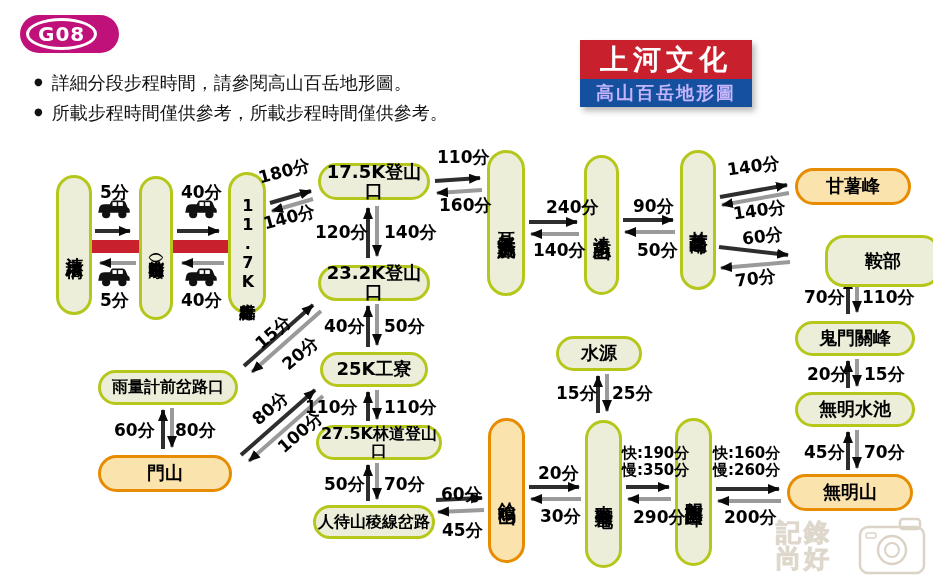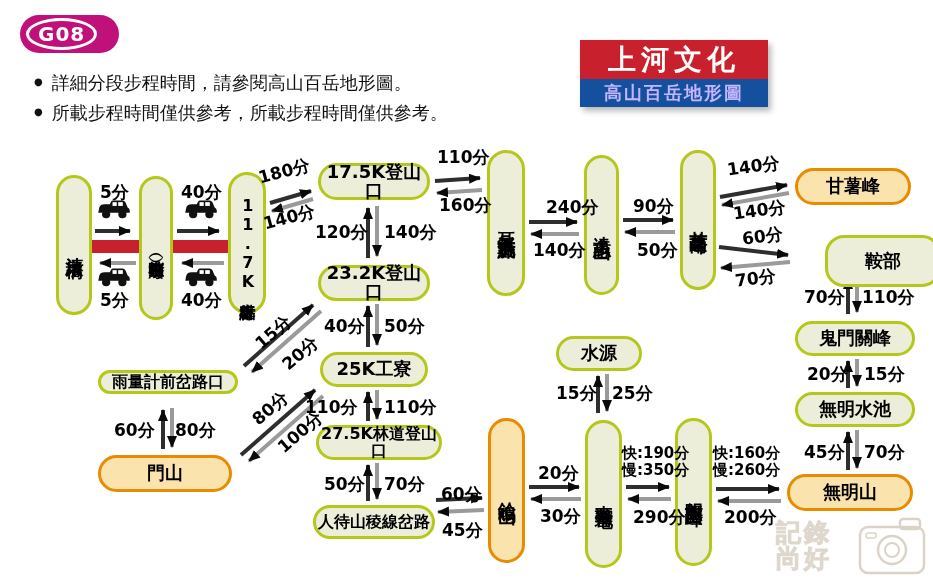--- a/index.html
+++ b/index.html
@@ -8,21 +8,21 @@
     font-family:"DejaVu Sans","Liberation Sans",sans-serif;color:#000;
   }
   
   #badge{position:absolute;left:20px;top:15px;height:38px;background:var(--badge,#c0107a);
     border-radius:21px;display:flex;align-items:center;gap:12px;padding:0 22px 0 6px;z-index:5}
   #badge .g{border:3px solid #fff;border-radius:50%;color:#fff;font-weight:bold;font-size:20px;
     padding:1px 9px;line-height:1.2;letter-spacing:1px}
   #badge .ttl{color:#fff;font-weight:bold;font-size:22px;letter-spacing:3px}
   .note{position:absolute;font-size:18px;color:#111;z-index:5;white-space:nowrap}
   .note::before{content:"●";font-size:10px;vertical-align:4px;margin-right:9px}
-  #logo{position:absolute;left:580px;top:40px;width:188px;z-index:5;box-shadow:3px 4px 6px rgba(0,0,0,.28)}
+  #logo{position:absolute;left:580px;top:40px;width:172px;z-index:5;box-shadow:3px 4px 6px rgba(0,0,0,.28)}
   #logo .red{height:39px;background:var(--logo-red,#c9202e);color:#fff;display:flex;align-items:center;
     justify-content:center;font-family:"DejaVu Serif","Liberation Serif",serif;
     font-size:28px;font-weight:bold;letter-spacing:5px}
   #logo .blue{height:28px;background:var(--logo-blue,#15509e);color:#c4b5fd;display:flex;align-items:center;
     justify-content:center;font-size:18px;font-weight:bold;letter-spacing:2px}
   
   #arrows{position:absolute;left:0;top:0;z-index:1}
   #arrows line.d{stroke:var(--arrow-dark,#2e2e2e);stroke-width:4}
   #arrows line.g{stroke:var(--arrow-gray,#9a9a9a);stroke-width:4}
   .node{position:absolute;display:flex;align-items:center;justify-content:center;text-align:center;
@@ -196,21 +196,21 @@
 <div class="node v" style="left:680px;top:150px;width:36px;height:140px">甘薯南峰</div>
 <div class="node peak" style="left:795px;top:168px;width:116px;height:37px">甘薯峰</div>
 <div class="node" style="left:825px;top:235px;width:116px;height:52px">鞍部</div>
 <div class="node" style="left:795px;top:321px;width:120px;height:35px">鬼門關峰</div>
 <div class="node" style="left:795px;top:392px;width:120px;height:35px">無明水池</div>
 <div class="node peak" style="left:787px;top:474px;width:126px;height:37px">無明山</div>
 <div class="node" style="left:318px;top:265px;width:112px;height:36px">23.2K登山口</div>
 <div class="node" style="left:320px;top:352px;width:108px;height:35px">25K工寮</div>
 <div class="node sm" style="left:316px;top:425px;width:126px;height:35px">27.5K林道登山口</div>
 <div class="node sm" style="left:313px;top:505px;width:122px;height:34px">人待山稜線岔路</div>
-<div class="node sm" style="left:98px;top:370px;width:140px;height:24px">雨量計前岔路口</div>
+<div class="node sm" style="left:98px;top:370px;width:140px;height:35px">雨量計前岔路口</div>
 <div class="node peak" style="left:98px;top:455px;width:134px;height:37px">門山</div>
 <div class="node v peak" style="left:488px;top:418px;width:37px;height:145px">鈴鳴山</div>
 <div class="node v" style="left:585px;top:420px;width:37px;height:148px">東鞍營地</div>
 <div class="node v" style="left:675px;top:418px;width:37px;height:148px">無明山西峰</div>
 <div class="node" style="left:556px;top:336px;width:86px;height:35px">水源</div>
 
 <span class="t" style="left:100px;top:181px">5分</span>
 <span class="t" style="left:100px;top:289px">5分</span>
 <span class="t" style="left:181px;top:181px">40分</span>
 <span class="t" style="left:181px;top:289px">40分</span>

